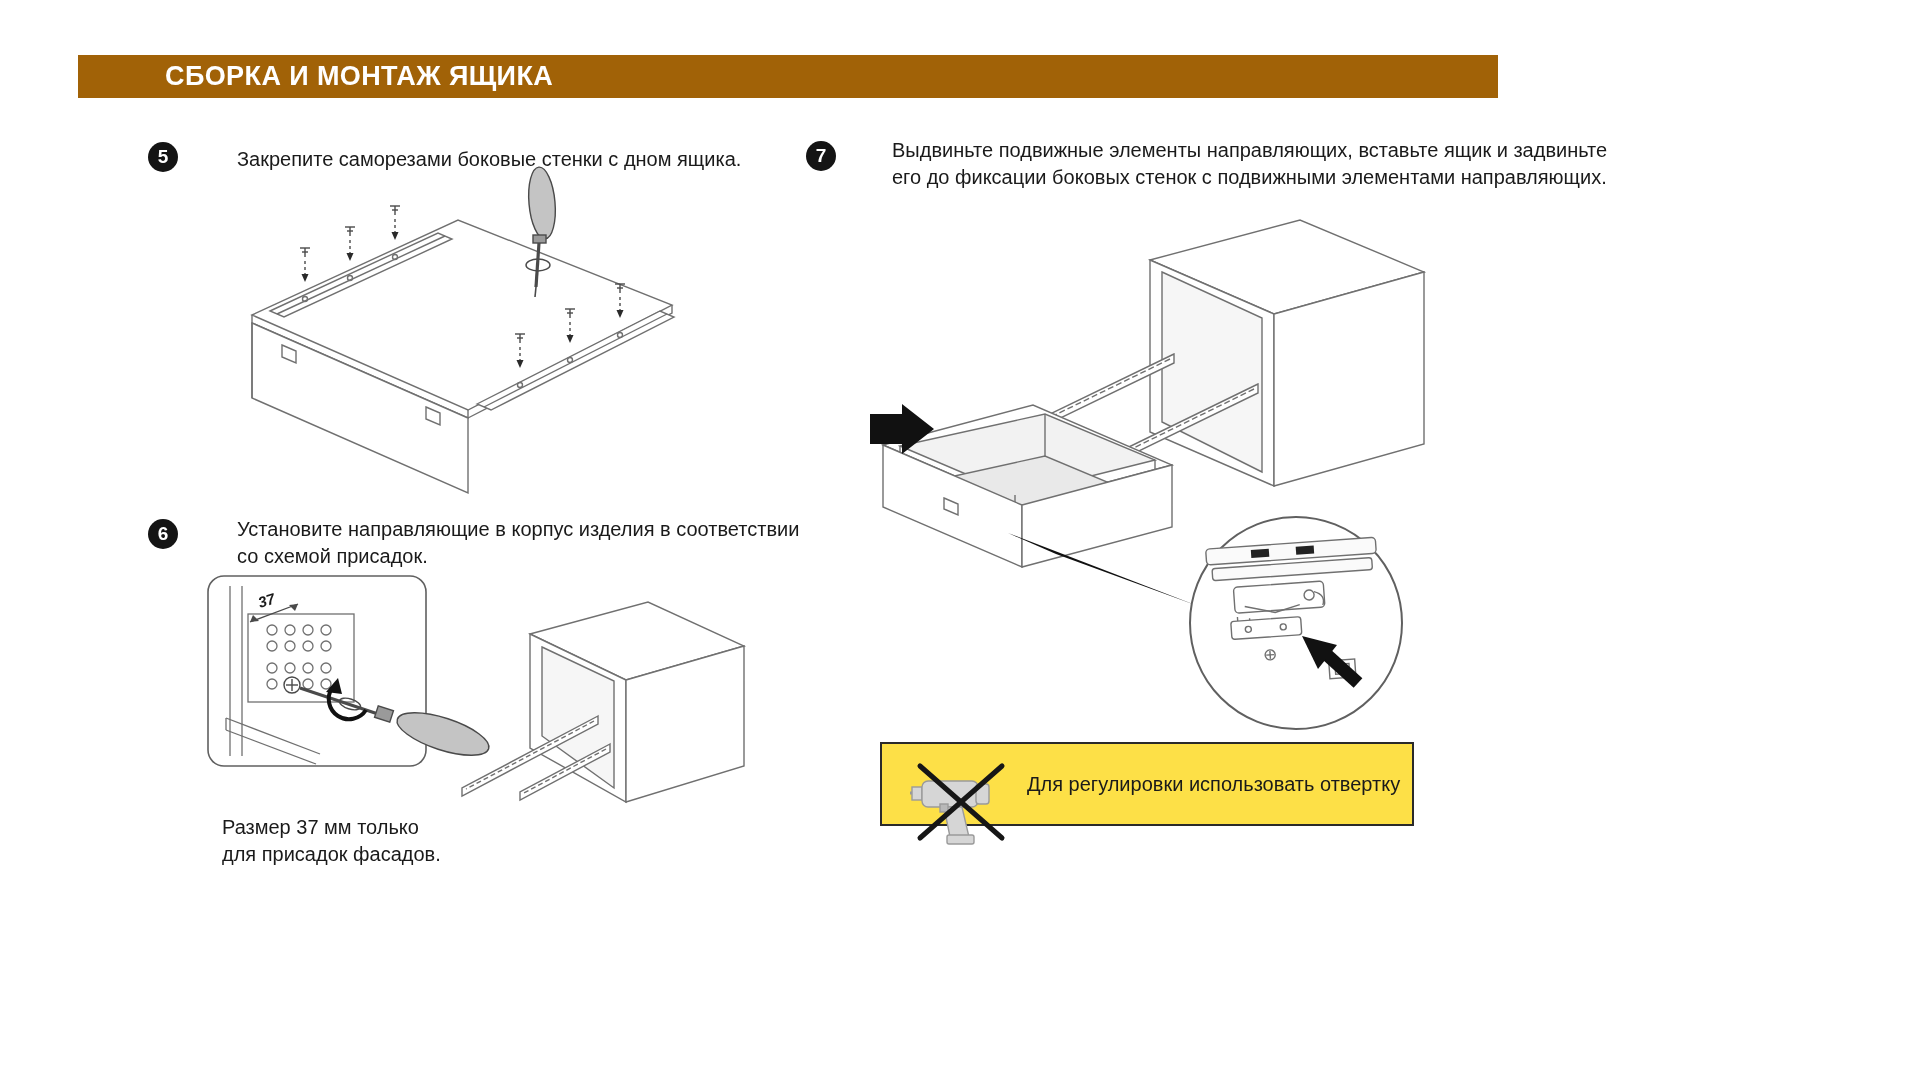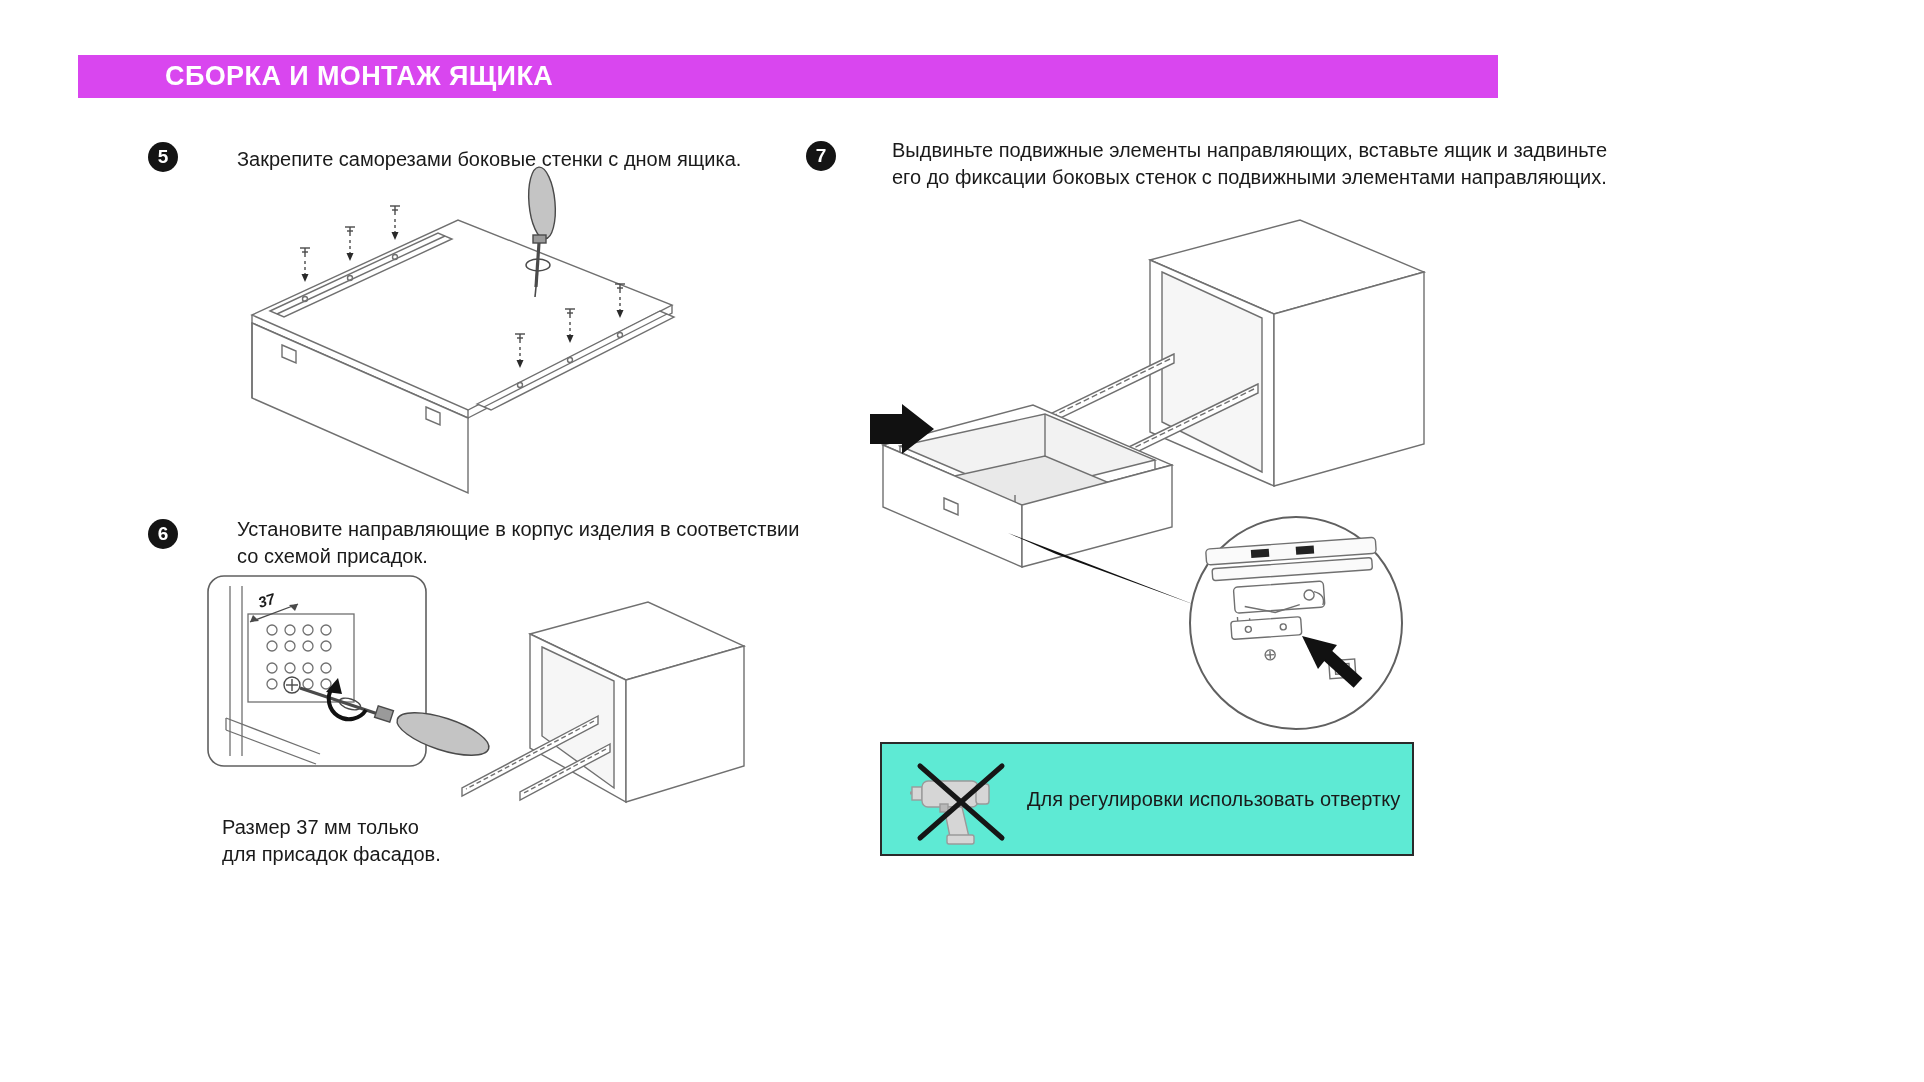--- a/index.html
+++ b/index.html
@@ -4,40 +4,40 @@
 <style>
   html,body{margin:0;padding:0;}
   body{
     width:1924px;height:1082px;background:#ffffff;position:relative;
     font-family:"Liberation Sans","DejaVu Sans",sans-serif;color:#1a1a1a;
     overflow:hidden;
   }
   .abs{position:absolute;}
   
   .header-bar{
-    left:78px;top:55px;width:1420px;height:43px;background:#d946ef;
+    left:78px;top:55px;width:1420px;height:43px;background:#a16207;
     display:flex;align-items:center;box-sizing:border-box;padding-left:87px;
   }
   .header-bar .title{
     color:#ffffff;font-size:27px;font-weight:bold;letter-spacing:0.4px;white-space:nowrap;
   }
   
   .badge{
     width:30px;height:30px;border-radius:50%;background:#141414;color:#ffffff;
     display:flex;align-items:center;justify-content:center;
     font-size:19px;font-weight:bold;
   }
   .step-text{font-size:20px;line-height:27px;margin-left:32px;}
   .step-text div{white-space:nowrap;}
   .caption{font-size:20px;line-height:27px;margin-top:28px;}
   .caption div{white-space:nowrap;}
   
   .note-box{
-    left:880px;top:742px;width:534px;height:114px;
-    border:2px solid #2a2a2a;box-sizing:border-box;background:#5eead4;
+    left:880px;top:742px;width:534px;height:84px;
+    border:2px solid #2a2a2a;box-sizing:border-box;background:#fde047;
   }
   .note-text{
     position:absolute;left:145px;top:0;height:100%;display:flex;align-items:center;
     font-size:20px;white-space:nowrap;
   }
   svg{display:block;}
   .dim-label{font-size:15px;font-style:italic;font-weight:bold;fill:#1a1a1a;}
 </style>
 </head>
 <body>

